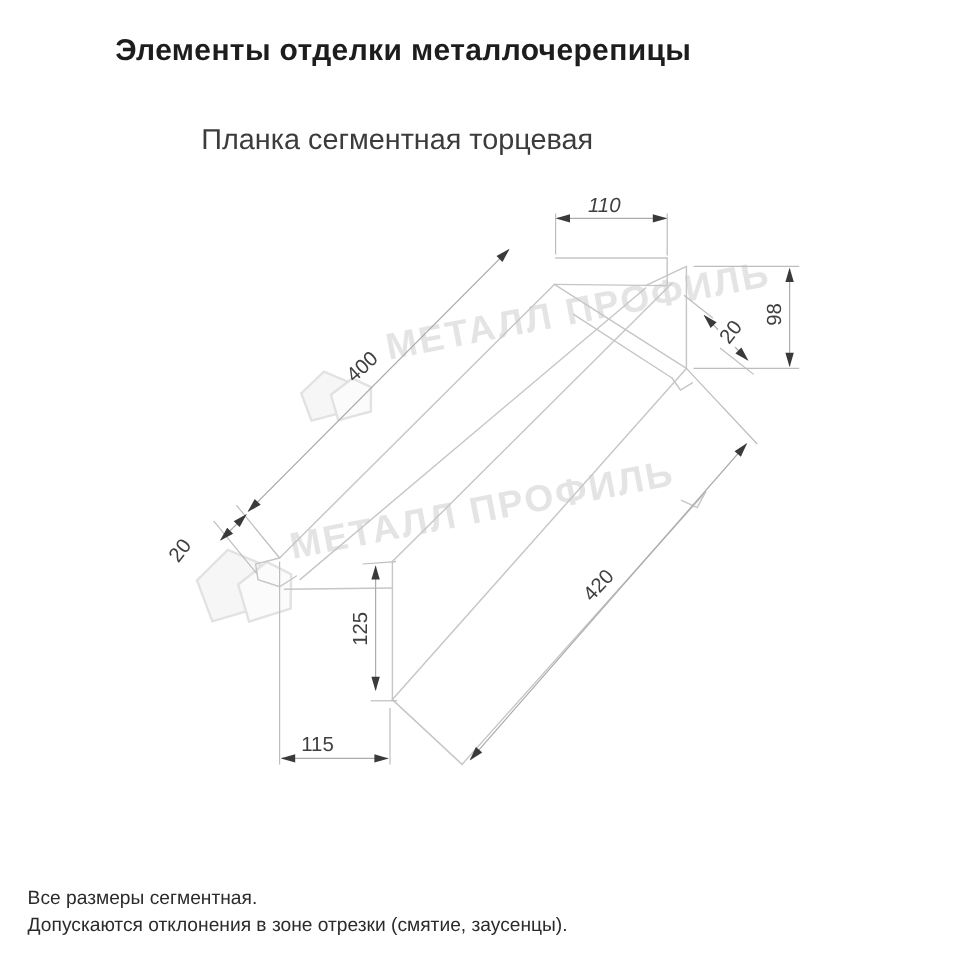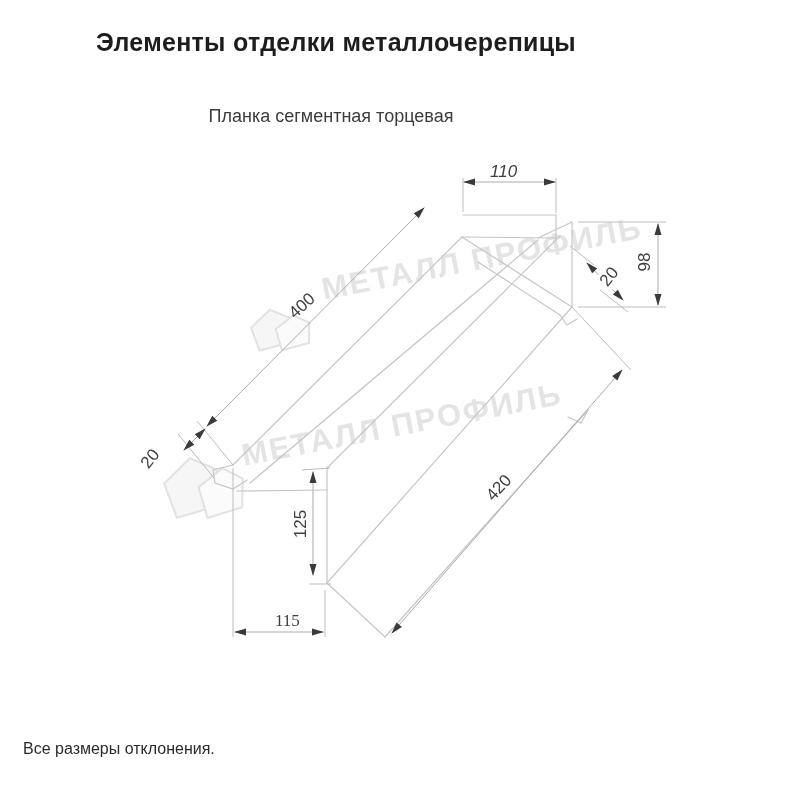--- a/index.html
+++ b/index.html
@@ -8,21 +8,21 @@
     background:#ffffff;
     font-family:"Liberation Sans","DejaVu Sans",sans-serif;
   }
   .page-title{
     position:absolute;top:28px;left:0;width:672px;
     text-align:center;font-size:25px;font-weight:bold;color:#1d1d1d;
     letter-spacing:.3px;
   }
   .subtitle{
     position:absolute;top:105px;left:0;width:662px;
-    text-align:center;font-size:18px;font-weight:400;color:#3c3c3c;
+    text-align:center;font-size:24px;font-weight:400;color:#3c3c3c;
     line-height:23px;
   }
   svg.draw{position:absolute;left:0;top:0;}
   .dim-label{
     position:absolute;font-size:17px;color:#3f3f3f;
     transform-origin:center center;white-space:nowrap;
   }
   .dim-label.bg{background:#ffffff;padding:0 2px;}
   .wm-text{
     position:absolute;font-size:31px;font-weight:bold;color:#e0e0e0;
@@ -115,17 +115,18 @@
   </g>
 </svg>
 
 <div class="dim-label" style="left:490px;top:162px;font-style:italic;">110</div>
 <div class="dim-label" style="left:636px;top:252px;transform:rotate(-90deg);">98</div>
 <div class="dim-label bg" style="left:598px;top:267px;transform:rotate(-52deg);">20</div>
 <div class="dim-label" style="left:288px;top:296px;transform:rotate(-42deg);">400</div>
 <div class="dim-label" style="left:141px;top:449px;transform:rotate(-52deg);">20</div>
 <div class="dim-label" style="left:287px;top:514px;transform:rotate(-90deg);">125</div>
 <div class="dim-label bg" style="left:483px;top:478px;transform:rotate(-47deg);">420</div>
-<div class="dim-label" style="left:275px;top:611px;font-family:Liberation Serif, serif;">115</div>
+<div class="dim-label" style="left:251px;top:611px;">115</div>
 
 <div class="footer">
-  <div>Все размеры отклонения.</div>
+  <div>Все размеры сегментная.</div>
+  <div>Допускаются отклонения в зоне отрезки (смятие, заусенцы).</div>
 </div>
 
 </body></html>

